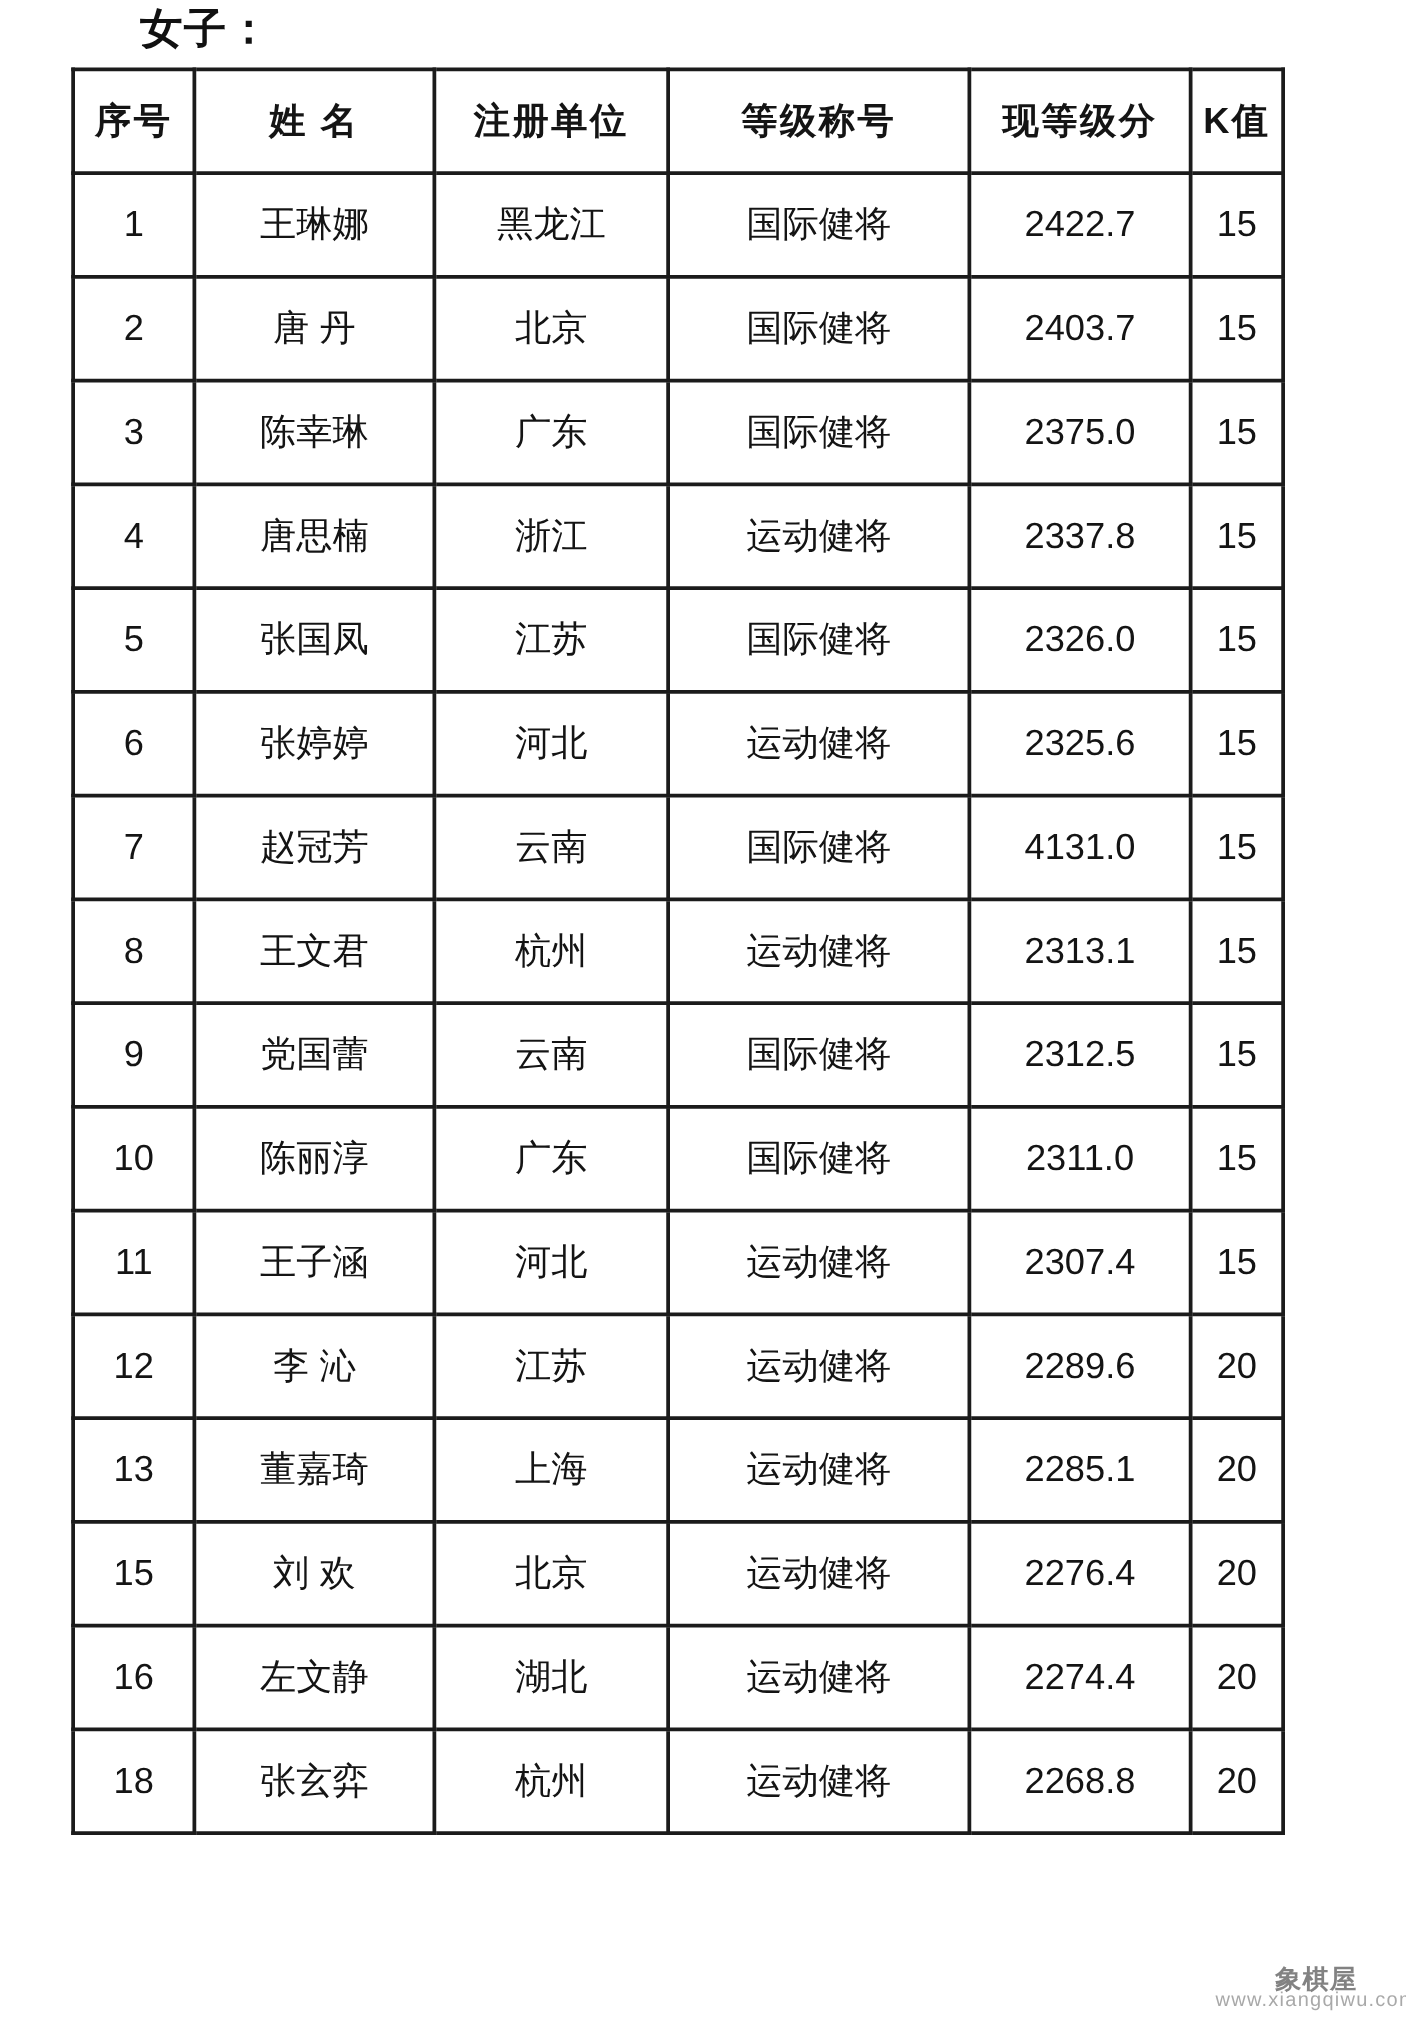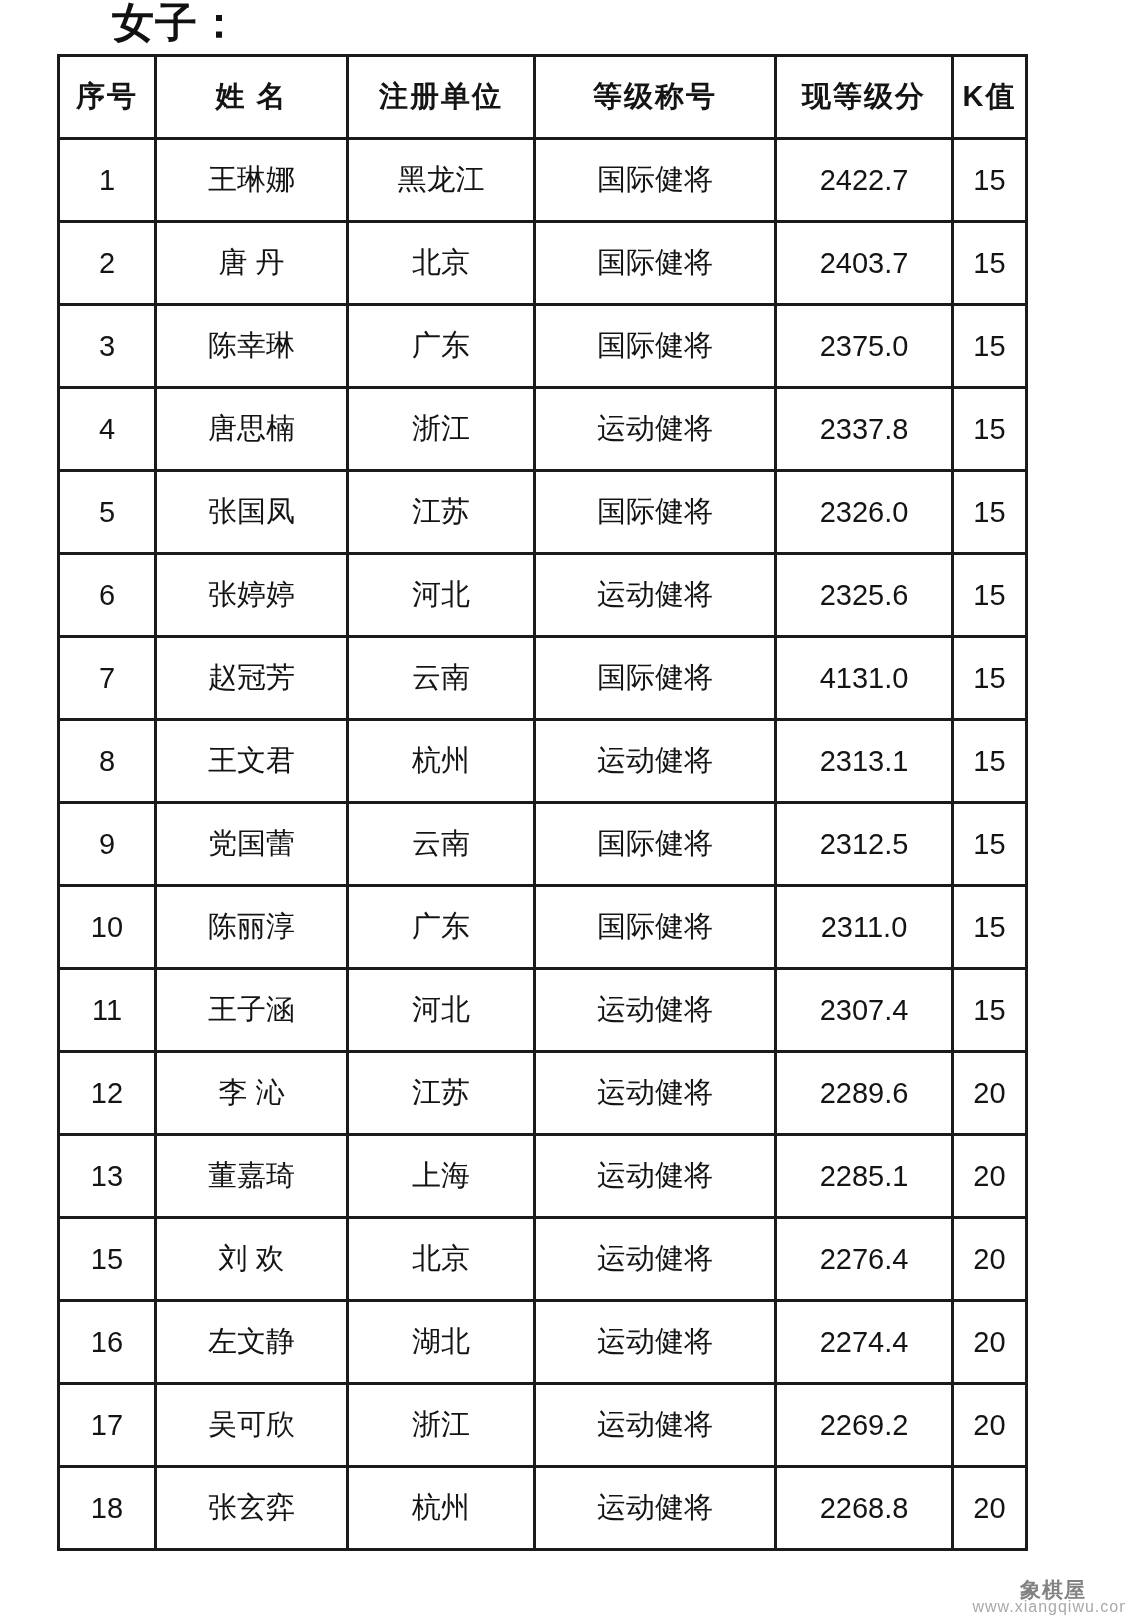--- a/index.html
+++ b/index.html
@@ -17,21 +17,21 @@
   }
   .page {
     position: relative;
     width: 1125px;
     height: 1623px;
   }
   .doc-title {
     position: absolute;
     left: 112px;
     top: 0px;
-    font-size: 42px;
+    font-size: 34px;
     font-weight: bold;
     letter-spacing: 1px;
     color: #111;
     line-height: 46px;
   }
   table.rank-table {
     position: absolute;
     left: 57px;
     top: 54px;
     width: 968px;
@@ -66,21 +66,21 @@
     right: 8px;
     bottom: 4px;
     width: 128px;
     height: 46px;
     opacity: 0.85;
     background: rgba(255,255,255,0.88);
     border-radius: 4px;
     display: flex;
     flex-direction: column;
     align-items: center;
-    justify-content: center;
+    justify-content: flex-start;
     pointer-events: none;
   }
   .watermark .wm-main {
     font-size: 21px;
     color: #6d6d6d;
     font-weight: bold;
     letter-spacing: 1px;
     line-height: 22px;
   }
   .watermark .wm-sub {
@@ -231,28 +231,20 @@
       </tr>
       <tr>
         <td>16</td>
         <td>左文静</td>
         <td>湖北</td>
         <td>运动健将</td>
         <td>2274.4</td>
         <td>20</td>
       </tr>
       <tr>
-        <td>17</td>
-        <td>吴可欣</td>
-        <td>浙江</td>
-        <td>运动健将</td>
-        <td>2269.2</td>
-        <td>20</td>
-      </tr>
-      <tr>
         <td>18</td>
         <td>张玄弈</td>
         <td>杭州</td>
         <td>运动健将</td>
         <td>2268.8</td>
         <td>20</td>
       </tr>
     </tbody>
   </table>
 

